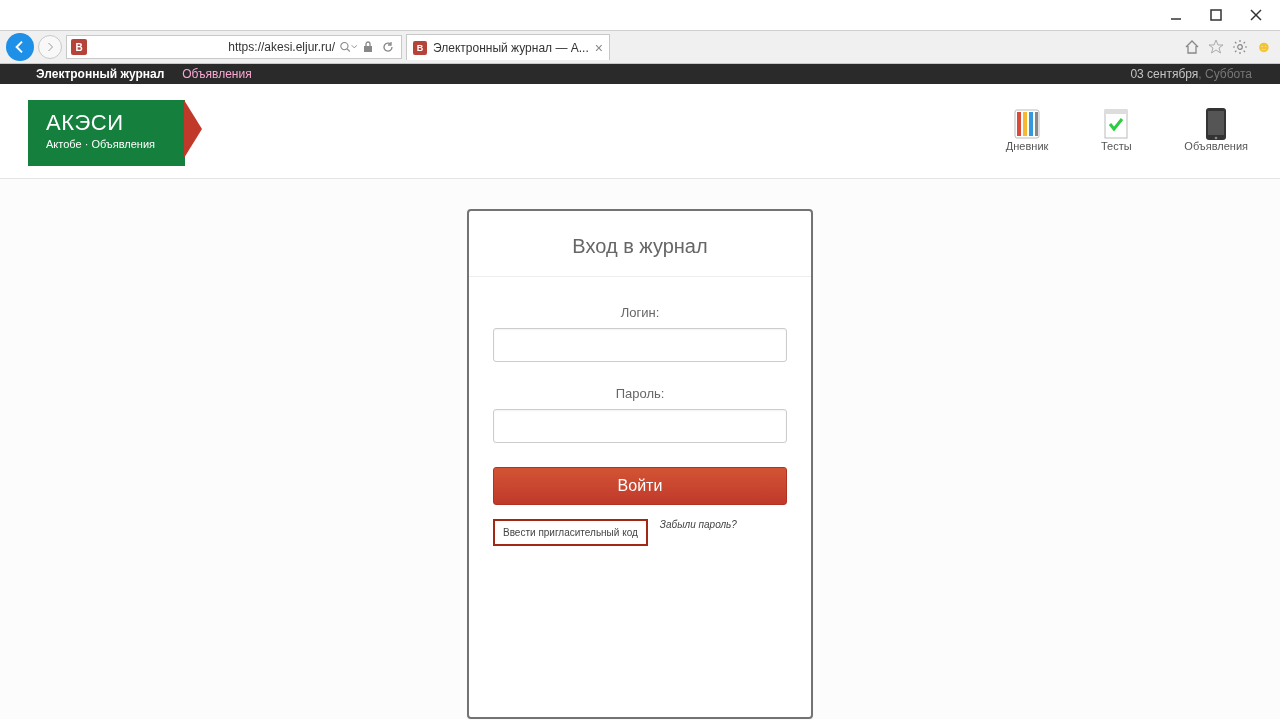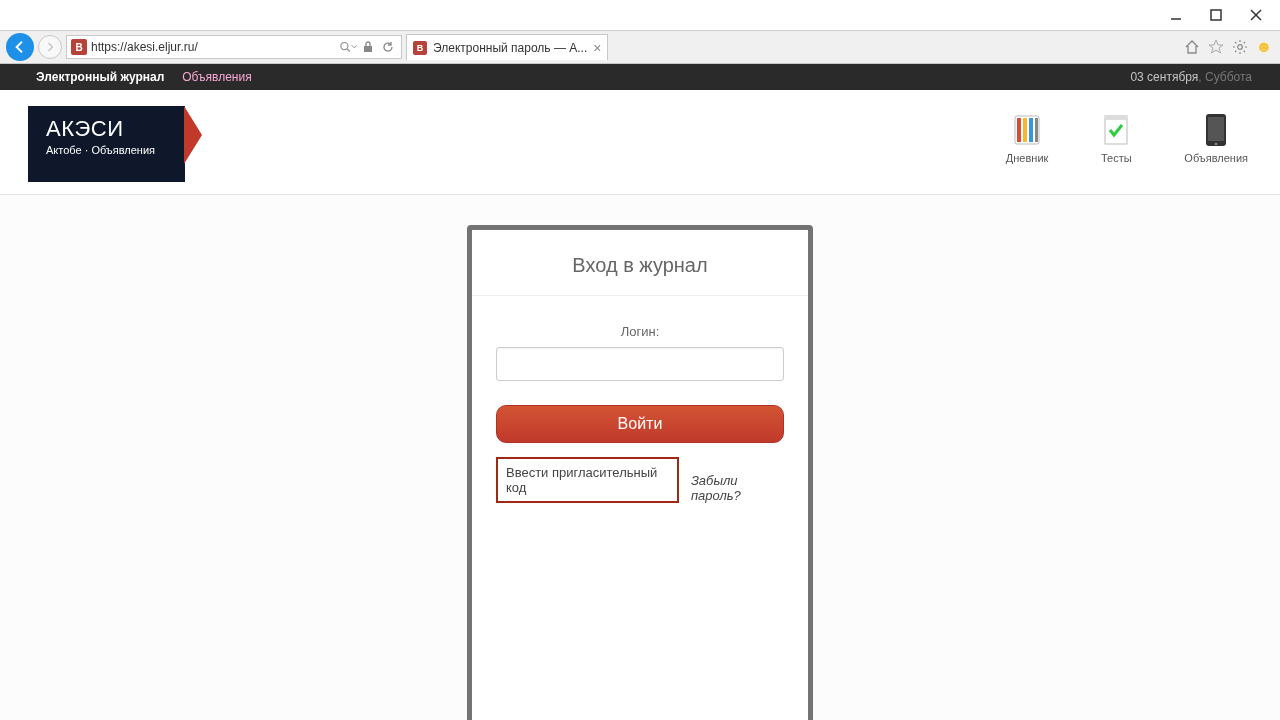--- a/index.html
+++ b/index.html
@@ -11,59 +11,59 @@
 .win-btn svg { width: 12px; height: 12px; }
 
 
 .chrome-row { height: 34px; background: #f0f0f0; display: flex; align-items: center; padding: 0 6px; gap: 4px; border-top: 1px solid #d0d0d0; border-bottom: 1px solid #c8c8c8; }
 .nav-back { width: 28px; height: 28px; border-radius: 50%; background: #1e90e8; display: flex; align-items: center; justify-content: center; cursor: pointer; }
 .nav-back svg { width: 16px; height: 16px; fill: #fff; }
 .nav-fwd { width: 24px; height: 24px; border: 1px solid #c8c8c8; border-radius: 50%; display: flex; align-items: center; justify-content: center; cursor: pointer; background: #f8f8f8; }
 .nav-fwd svg { width: 12px; height: 12px; fill: #888; }
 .url-region { flex: 0 0 336px; height: 24px; background: #fff; border: 1px solid #c8c8c8; display: flex; align-items: center; padding: 0 4px; gap: 4px; }
 .url-favicon { width: 16px; height: 16px; background: #b5433a; display: flex; align-items: center; justify-content: center; color: #fff; font-size: 10px; font-weight: bold; border-radius: 2px; }
-.url-text { font-size: 12px; color: #333; flex: 1; }
+.url-text { font-size: 12px; color: #333; flex: 1; text-align: right; }
 .url-icons { display: flex; gap: 2px; align-items: center; }
 .url-icons span { width: 18px; height: 18px; display: flex; align-items: center; justify-content: center; color: #888; }
 .tab { height: 26px; background: #fff; border: 1px solid #c8c8c8; border-bottom: none; display: flex; align-items: center; padding: 0 6px; gap: 6px; font-size: 12px; cursor: pointer; }
 .tab-favicon { width: 14px; height: 14px; background: #b5433a; display: flex; align-items: center; justify-content: center; color: #fff; font-size: 9px; font-weight: bold; border-radius: 2px; }
 .tab-title { color: #333; }
 .tab-close { color: #888; font-size: 14px; cursor: pointer; }
 .chrome-right { margin-left: auto; display: flex; gap: 4px; align-items: center; }
 .chrome-icon { width: 20px; height: 20px; display: flex; align-items: center; justify-content: center; color: #888; cursor: pointer; }
 .smile { color: #f4c430; font-size: 16px; }
 
 
-.darkbar { height: 26px; background: #2a2a2a; display: flex; align-items: center; padding: 0 28px 0 36px; font-size: 12px; color: #c4c4c4; }
+.darkbar { height: 20px; background: #2a2a2a; display: flex; align-items: center; padding: 0 28px 0 36px; font-size: 12px; color: #c4c4c4; }
 .darkbar-left { display: flex; gap: 18px; }
 .darkbar-link { color: #f9a8d4; cursor: pointer; }
 .darkbar-link.bold { font-weight: bold; color: #fff; }
 .darkbar-right { margin-left: auto; }
 .darkbar-day { color: #777; margin-top: 40px; }
 
 
 .whitehdr { background: #fff; border-bottom: 1px solid #e5e5e5; padding: 16px 32px 12px 28px; display: flex; align-items: flex-start; }
-.flag { position: relative; background: #0f172a; color: #fff; padding: 10px 30px 26px 18px; }
+.flag { position: relative; background: #15803d; color: #fff; padding: 10px 30px 16px 18px; }
 .flag::after { content: ""; position: absolute; right: -17px; top: 0; bottom: 0; width: 0; height: 0; border-top: 29px solid transparent; border-bottom: 29px solid transparent; border-left: 18px solid #c0392b; }
 .flag-title { font-size: 22px; font-weight: normal; letter-spacing: 0.5px; }
 .flag-sub { font-size: 11px; margin-top: 2px; }
 .hdr-icons { margin-left: auto; display: flex; gap: 52px; padding-top: 8px; }
-.hdr-item { display: flex; flex-direction: column; align-items: center; gap: 6px; font-size: 11px; color: #555; cursor: pointer; }
+.hdr-item { display: flex; flex-direction: column; align-items: center; font-size: 11px; color: #555; cursor: pointer; }
 .hdr-icon { width: 32px; height: 32px; display: flex; align-items: center; justify-content: center; }
 
 
 .page-body { background: #fcfcfc; min-height: 540px; padding-top: 30px; display: flex; justify-content: center; }
-.login-card { width: 346px; background: #fff; border: 5px solid #737373; border-radius: 4px; padding: 24px 0 28px 0; box-shadow: 0 1px 2px rgba(0,0,0,0.04); }
+.login-card { width: 346px; background: #fff; border: 2px solid #737373; border-radius: 4px; padding: 24px 0 28px 0; box-shadow: 0 1px 2px rgba(0,0,0,0.04); }
 .login-title { font-size: 20px; color: #666; text-align: center; margin-bottom: 18px; font-weight: normal; }
 .login-card hr { border: none; border-top: 1px solid #eee; margin-bottom: 28px; }
 .field-wrap { padding: 0 24px; margin-bottom: 24px; }
 .field-label { font-size: 13px; color: #666; text-align: center; display: block; margin-bottom: 8px; }
 .field-input { width: 100%; height: 34px; border: 1px solid #ccc; border-radius: 3px; padding: 0 8px; font-size: 14px; box-shadow: inset 0 1px 2px rgba(0,0,0,0.05); }
-.login-btn { display: block; width: calc(100% - 48px); margin: 24px auto 0; height: 38px; background: linear-gradient(#d35434, #c0392b); border: 1px solid #b13223; border-radius: 10px; color: #fff; font-size: 16px; cursor: pointer; }
-.below-btn { display: flex; gap: 12px; align-items: flex-end; padding: 14px 24px 0; font-size: 13px; }
+.login-btn { display: block; width: calc(100% - 48px); margin: 24px auto 0; height: 38px; background: linear-gradient(#d35434, #c0392b); border: 1px solid #b13223; border-radius: 3px; color: #fff; font-size: 16px; cursor: pointer; }
+.below-btn { display: flex; gap: 12px; align-items: flex-start; padding: 14px 24px 0; font-size: 10px; }
 .invite-box { border: 2px solid #a02815; padding: 6px 8px; color: #444; cursor: pointer; }
 .forgot-link { color: #444; cursor: pointer; font-style: italic; }
 </style>
 </head>
 <body>
 
 <div class="window-bar">
   <div class="win-btn">
       <svg viewBox="0 0 12 12">
         <line x1="1" y1="10" x2="11" y2="10" stroke="#333" stroke-width="1.5"></line>
@@ -113,21 +113,21 @@
       <span>
           <svg width="12" height="12" viewBox="0 0 12 12">
             <path d="M10 6a4 4 0 1 1-1.2-2.8" fill="none" stroke="#888" stroke-width="1.3"></path>
             <path d="M9 1v3h-3" fill="none" stroke="#888" stroke-width="1.3"></path>
           </svg>
         </span>
     </div>
   </div>
   <div class="tab">
     <span class="tab-favicon">В</span>
-    <span class="tab-title">Электронный пароль — А...</span>
+    <span class="tab-title">Электронный журнал — А...</span>
     <span class="tab-close">×</span>
   </div>
   <div class="chrome-right">
     <span class="chrome-icon">
         <svg width="16" height="16" viewBox="0 0 16 16">
           <path d="M2 8l6-6 6 6M4 7v7h8V7" fill="none" stroke="#888" stroke-width="1.3"></path>
         </svg>
       </span>
     <span class="chrome-icon">
         <svg width="16" height="16" viewBox="0 0 16 16">
@@ -196,19 +196,23 @@
 </div>
 
 <div class="page-body">
   <div class="login-card">
     <h2 class="login-title">Вход в журнал</h2>
     <hr>
     <div class="field-wrap">
       <label class="field-label">Логин:</label>
       <input class="field-input" type="text" style="">
     </div>
+    <div class="field-wrap">
+      <label class="field-label">Пароль:</label>
+      <input class="field-input" type="password" style="">
+    </div>
     <button class="login-btn">Войти</button>
     <div class="below-btn">
       <span class="invite-box">Ввести пригласительный код</span>
       <span class="forgot-link">Забыли пароль?</span>
     </div>
   </div>
 </div>
 
 </body></html>

